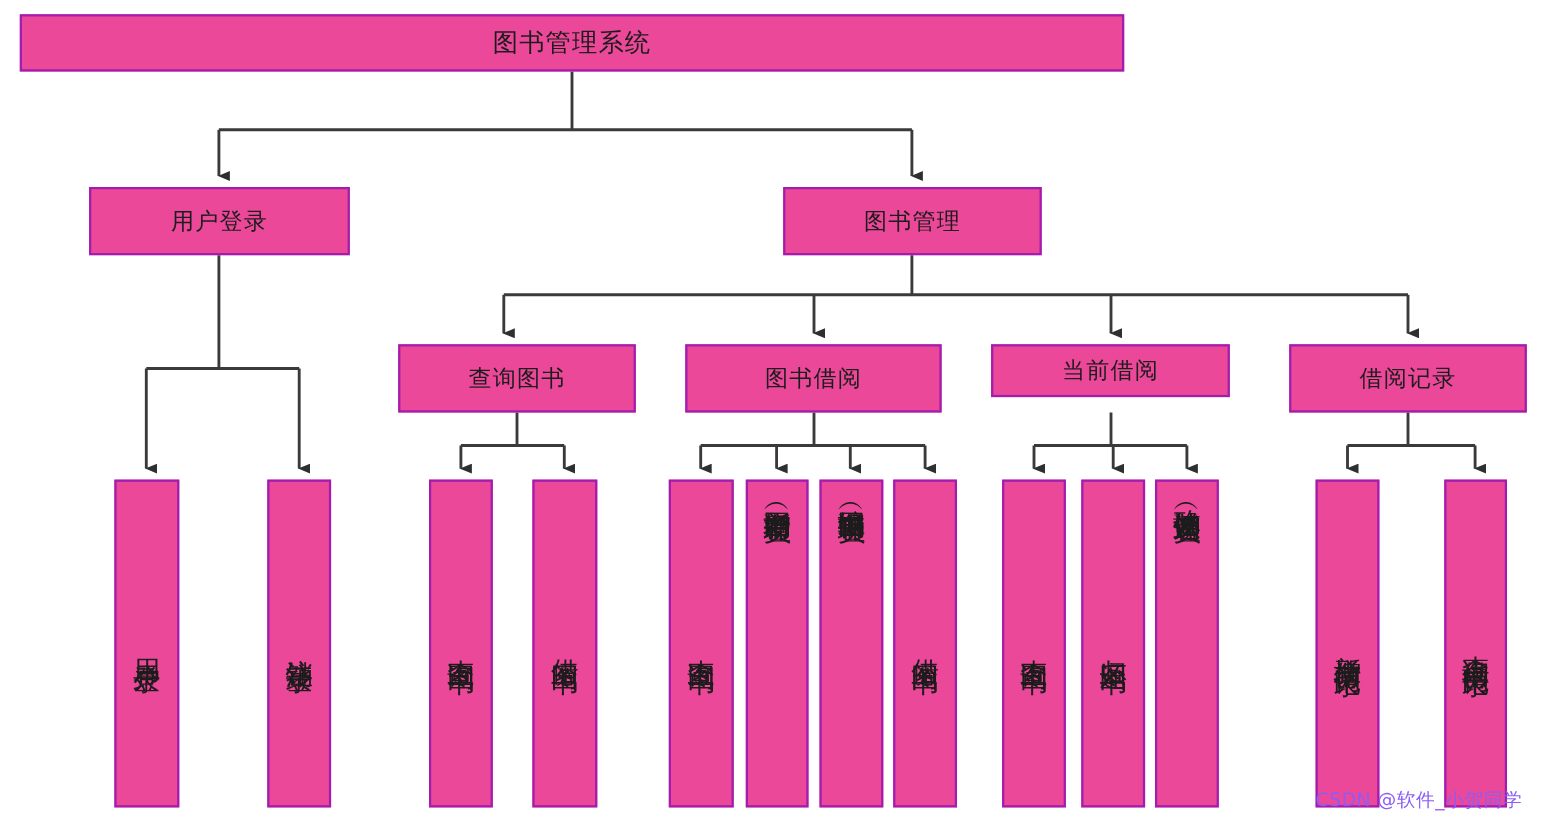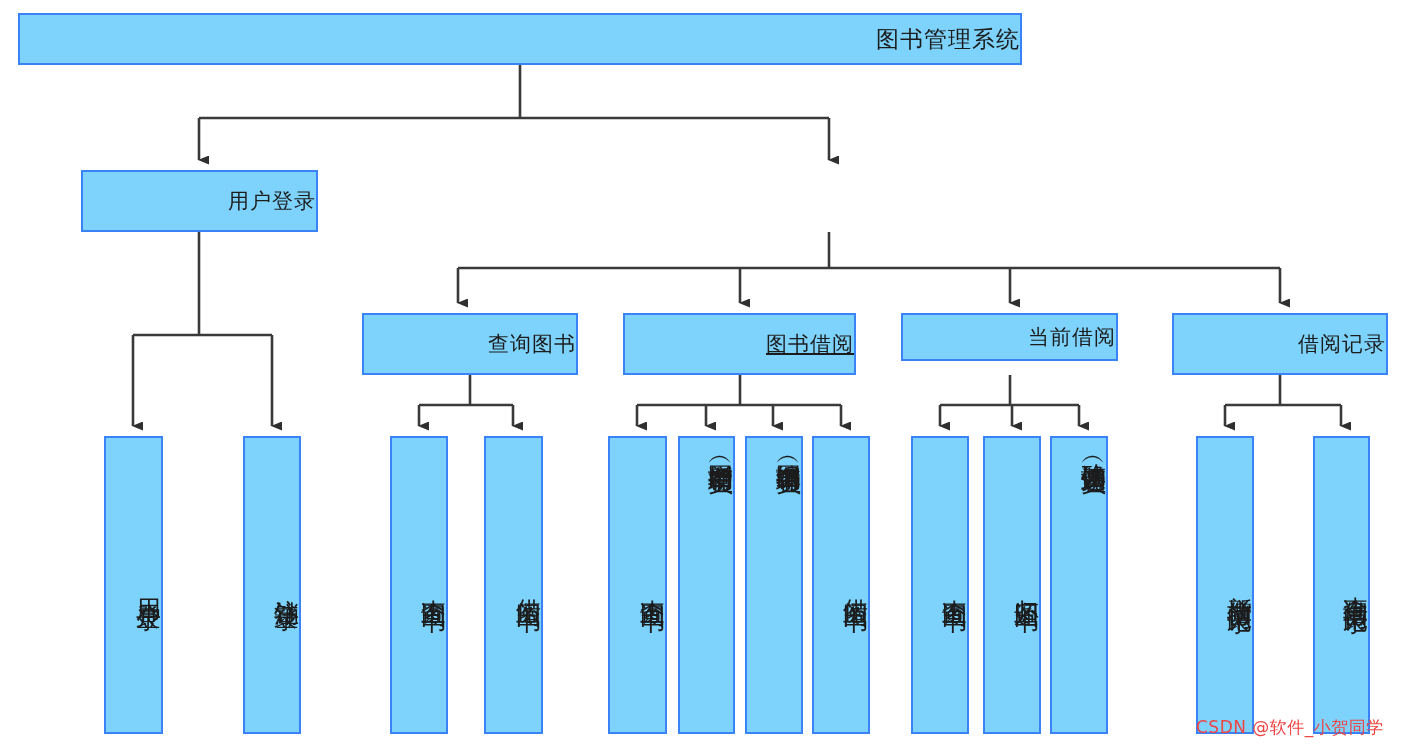--- a/index.html
+++ b/index.html
@@ -22,25 +22,25 @@
     position: absolute;
     left: 0;
     top: 0;
     width: 1405px;
     height: 747px;
     pointer-events: none;
   }
   .node {
     position: absolute;
     box-sizing: border-box;
-    background: #7dd3fc;
-    border: 2px solid #3b82f6;
+    background: #ec4899;
+    border: 2px solid #a21caf;
     display: flex;
     align-items: center;
-    justify-content: flex-end;
+    justify-content: center;
     color: #1c1c1c;
   }
   .node .lbl {
     display: block;
     text-align: center;
     line-height: 1.0;
   }
   .node.horiz .lbl {
     font-size: 21px;
     letter-spacing: 1px;
@@ -64,21 +64,21 @@
   }
   .node.vert.centered {
     align-items: center;
     padding-top: 0;
   }
   #root-node .lbl {
     font-size: 23px;
   }
   .watermark {
     position: absolute;
-    color: #ef4444;
+    color: #8b5cf6;
     font-size: 17px;
     white-space: nowrap;
     letter-spacing: 0.5px;
   }
 </style>
 </head>
 <body>
 
 <div id="canvas">
 
@@ -135,25 +135,28 @@
     </g>
   </svg>
 
   <div class="node horiz" id="root-node" style="left:18px; top:13px; width:1004px; height:52px;">
     <span class="lbl">图书管理系统</span>
   </div>
 
   <div class="node horiz" style="left:81px; top:170px; width:237px; height:62px;">
     <span class="lbl">用户登录</span>
   </div>
+  <div class="node horiz" style="left:712px; top:170px; width:235px; height:62px;">
+    <span class="lbl">图书管理</span>
+  </div>
 
   <div class="node horiz" style="left:362px; top:313px; width:216px; height:62px;">
     <span class="lbl">查询图书</span>
   </div>
-  <div class="node horiz" style="left:623px; top:313px; width:233px; height:62px;text-decoration:underline;">
+  <div class="node horiz" style="left:623px; top:313px; width:233px; height:62px;">
     <span class="lbl">图书借阅</span>
   </div>
   <div class="node horiz" style="left:901px; top:313px; width:217px; height:48px;">
     <span class="lbl">当前借阅</span>
   </div>
   <div class="node horiz" style="left:1172px; top:313px; width:216px; height:62px;">
     <span class="lbl">借阅记录</span>
   </div>
 
   <div class="node vert centered" style="left:104px; top:436px; width:59px; height:298px;">

